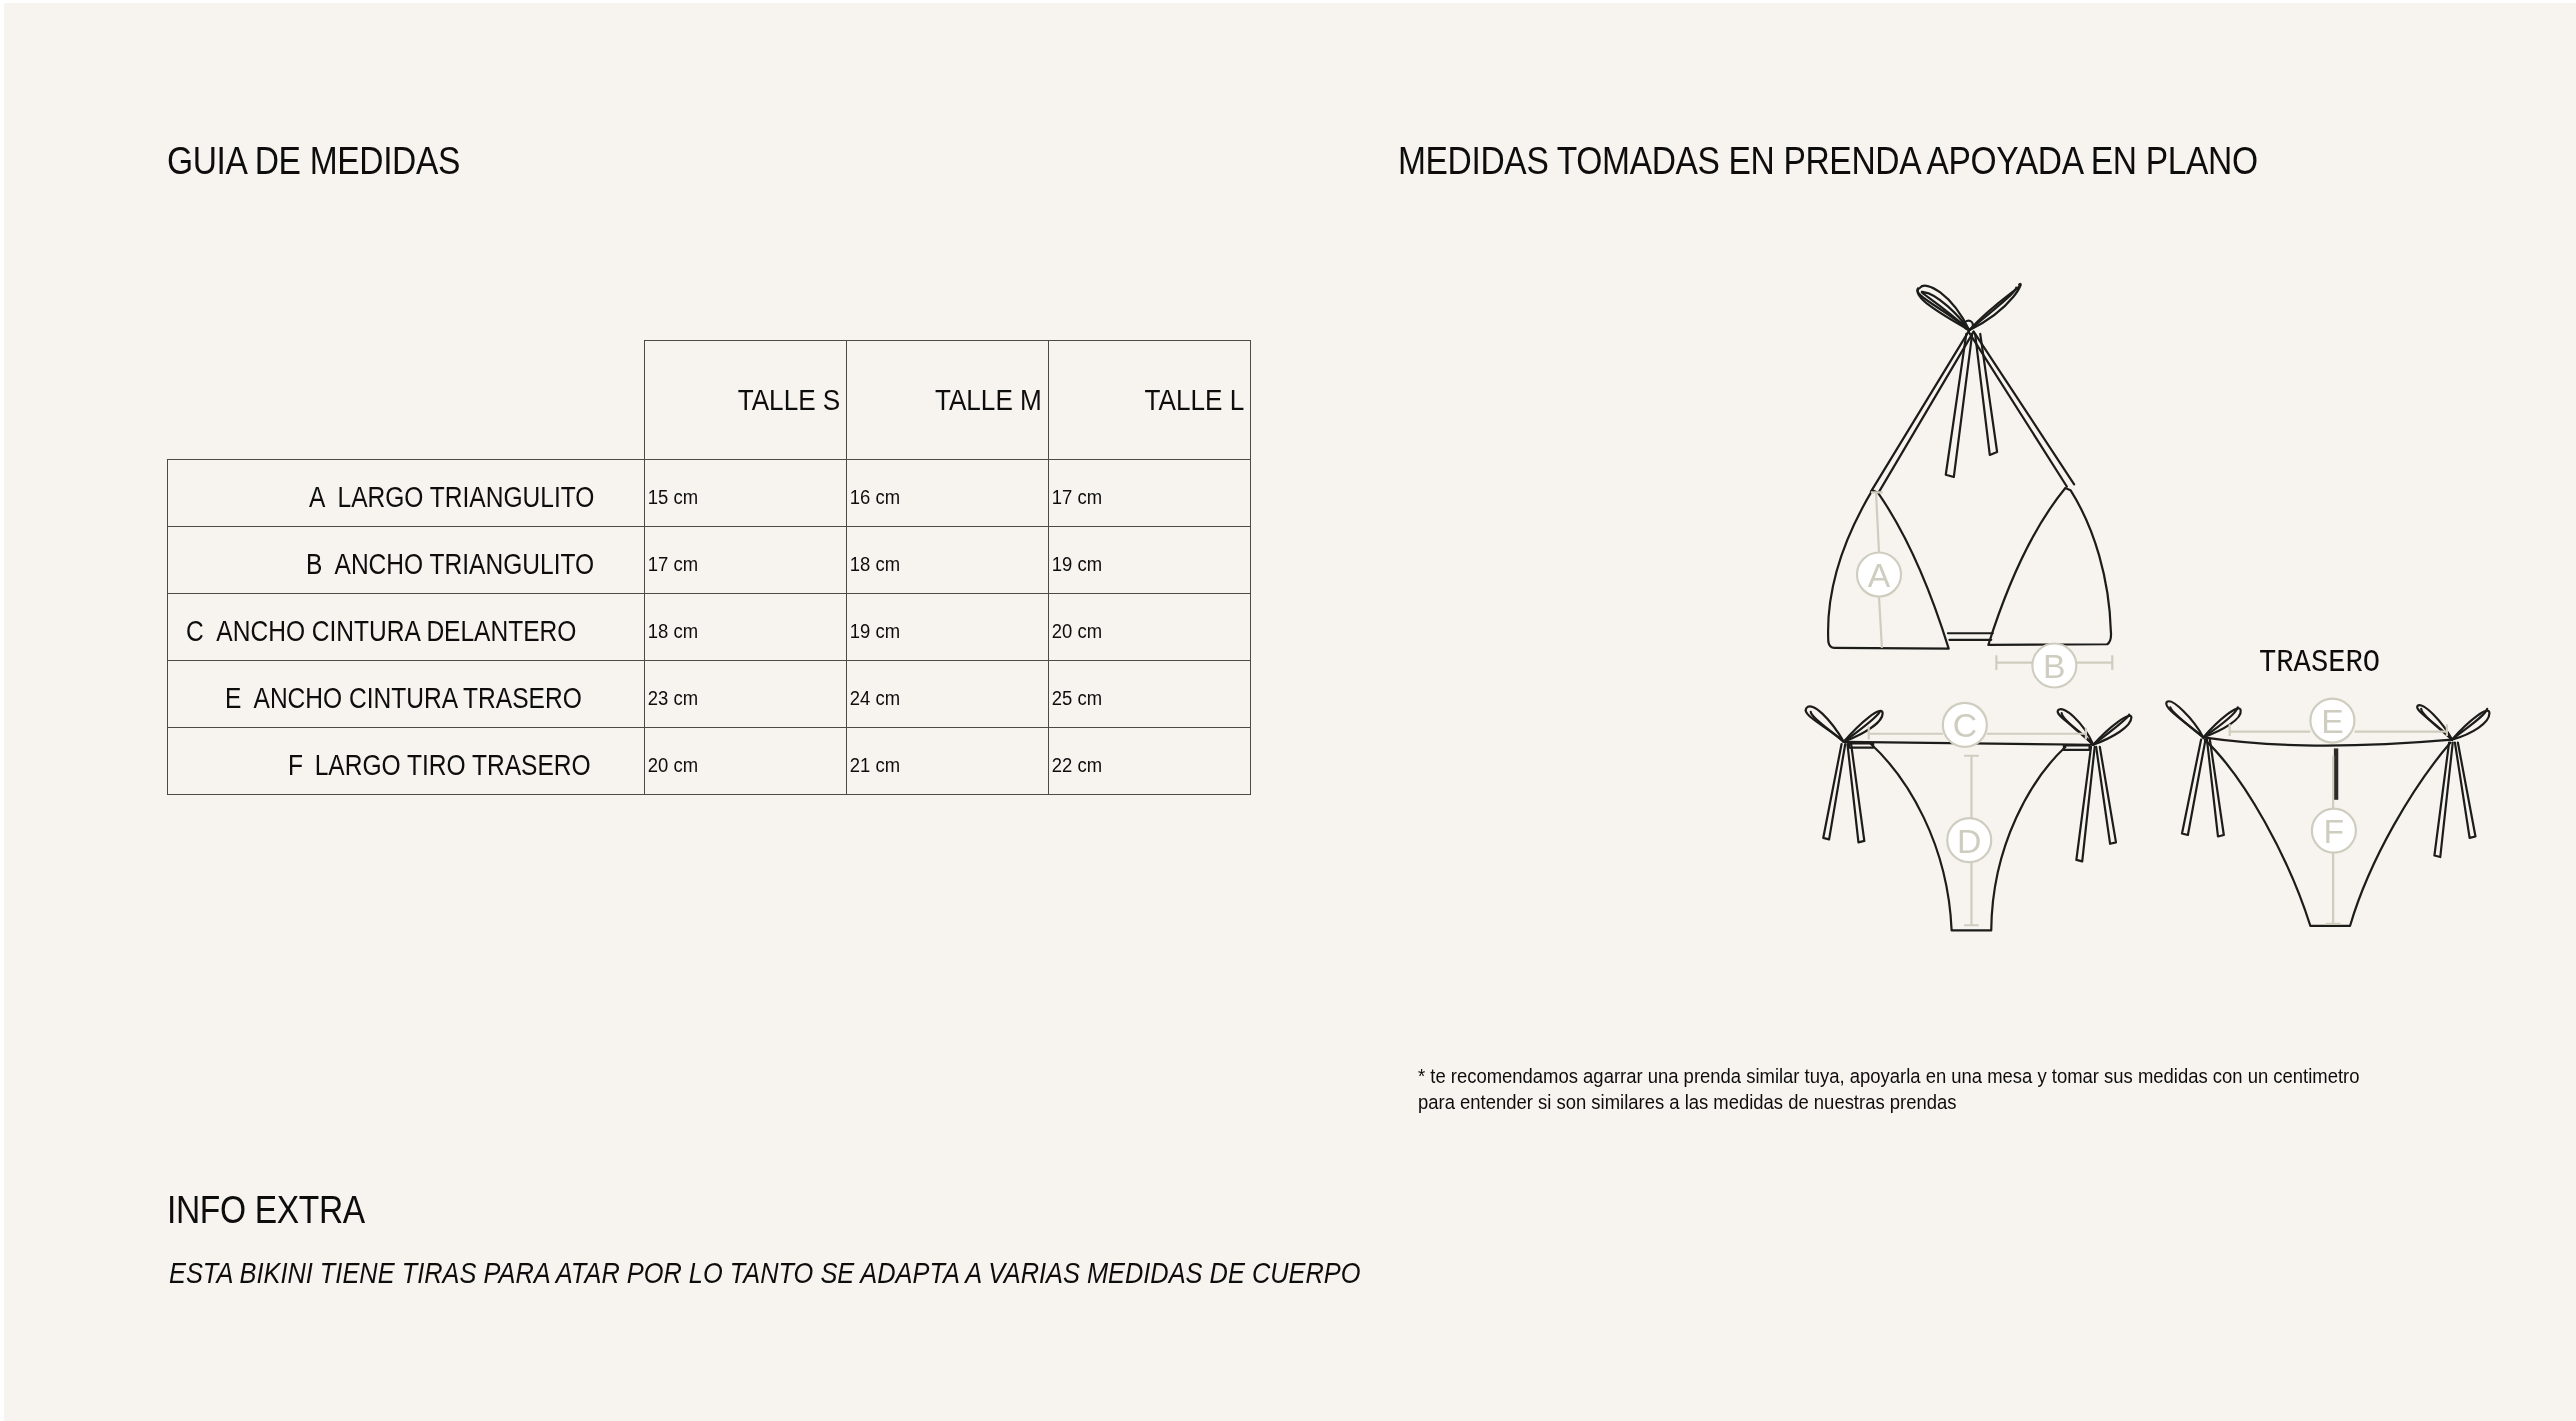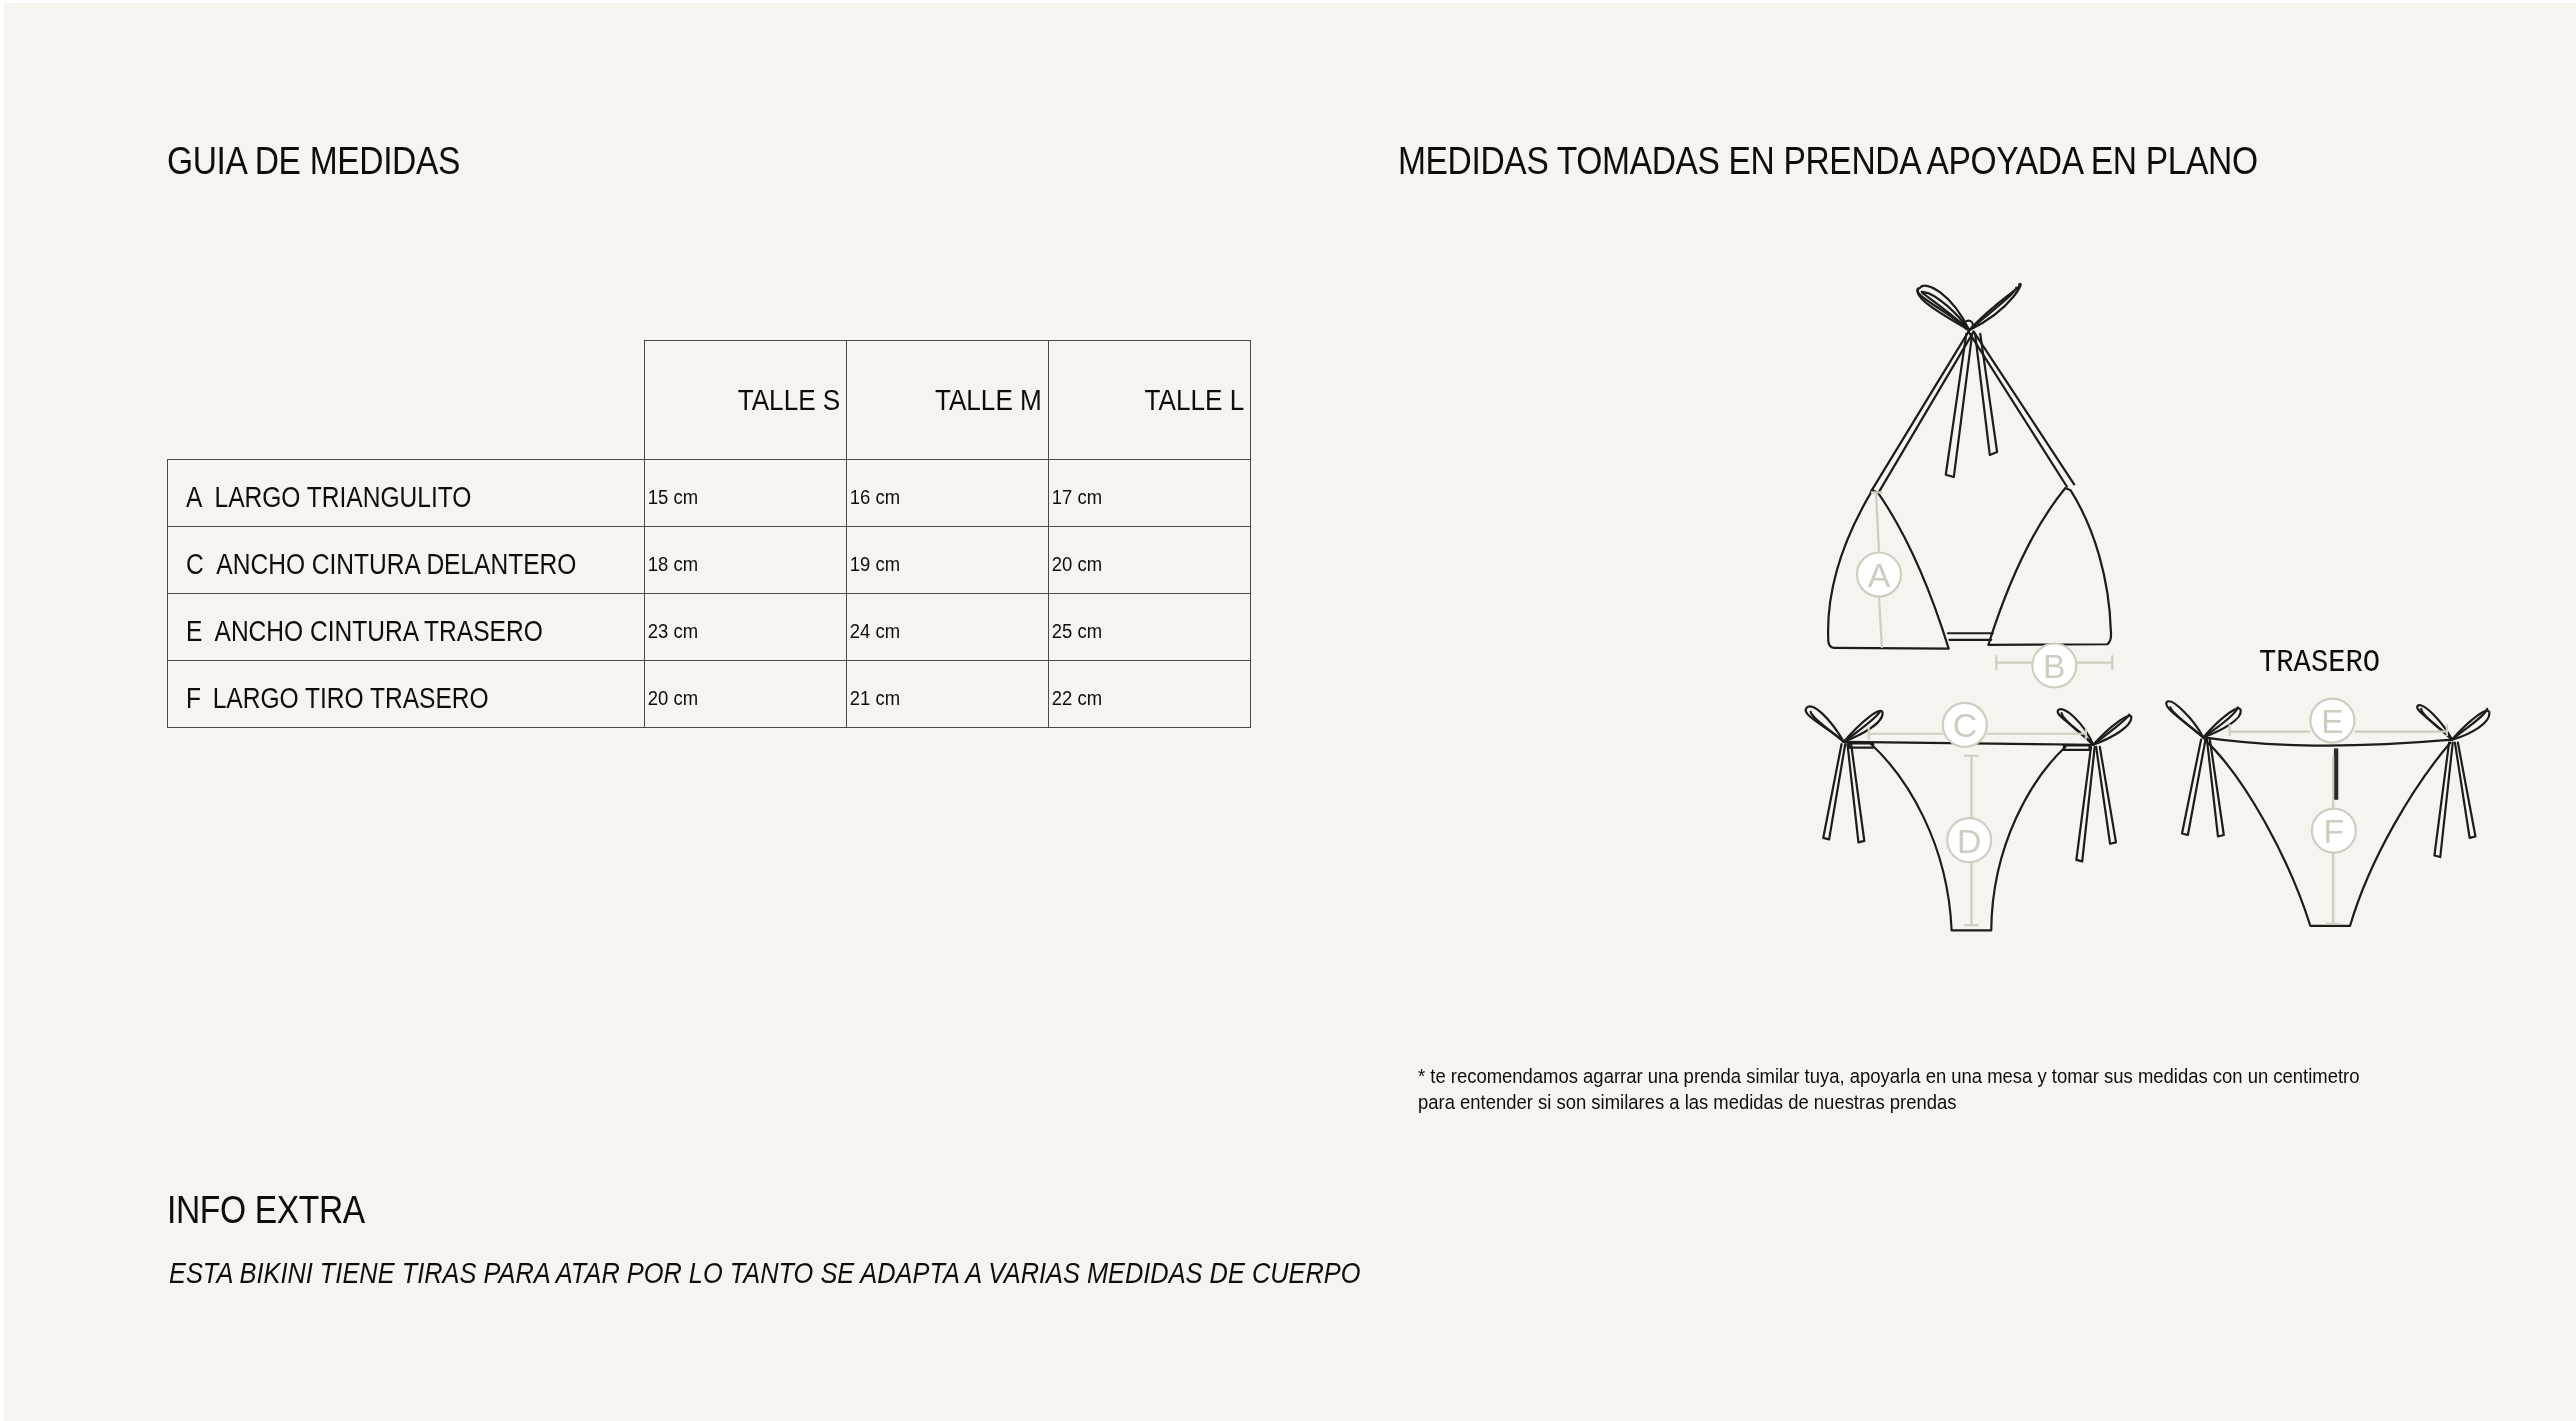--- a/index.html
+++ b/index.html
@@ -28,21 +28,21 @@
   }
   .size-table td, .size-table th {
     border: 1.5px solid #4a4a48; padding: 0; font-weight: normal;
   }
   .size-table th.empty { border: none; border-bottom: 1.5px solid #4a4a48; }
   .size-table th.size-col {
     width: 201px; height: 118px; font-size: 29px; text-align: right; vertical-align: middle;
   }
   .size-table th.size-col span { display: inline-block; transform: scaleX(0.9); }
   .size-table td.row-label {
-    width: 459px; height: 67px; font-size: 29px; text-align: left; vertical-align: middle;
+    width: 459px; height: 67px; font-size: 29px; text-align: right; vertical-align: middle;
     padding-left: 17.6px; box-sizing: border-box; padding-top: 8.8px;
   }
   .size-table td.row-label span { display: inline-block; transform: scaleX(0.92); transform-origin: left center; white-space: nowrap; }
   .size-table td.row-label .letter { margin-right: 11.7px; }
   .size-table td.val {
     width: 201px; font-size: 20.5px; vertical-align: middle; padding-right: 26.4px; box-sizing: border-box;
     padding-top: 8.8px;
   }
   .size-table td.val span { display: inline-block; transform: scaleX(0.9); }
 
@@ -88,20 +88,26 @@
     </tr>
   </thead>
   <tbody>
     <tr>
       <td class="row-label"><span><span class="letter">A</span><span>LARGO TRIANGULITO</span></span></td>
       <td class="val"><span>15 cm</span></td>
       <td class="val"><span>16 cm</span></td>
       <td class="val"><span>17 cm</span></td>
     </tr>
     <tr>
+      <td class="row-label"><span><span class="letter">B</span><span>ANCHO TRIANGULITO</span></span></td>
+      <td class="val"><span>17 cm</span></td>
+      <td class="val"><span>18 cm</span></td>
+      <td class="val"><span>19 cm</span></td>
+    </tr>
+    <tr>
       <td class="row-label"><span><span class="letter">C</span><span>ANCHO CINTURA DELANTERO</span></span></td>
       <td class="val"><span>18 cm</span></td>
       <td class="val"><span>19 cm</span></td>
       <td class="val"><span>20 cm</span></td>
     </tr>
     <tr>
       <td class="row-label"><span><span class="letter">E</span><span>ANCHO CINTURA TRASERO</span></span></td>
       <td class="val"><span>23 cm</span></td>
       <td class="val"><span>24 cm</span></td>
       <td class="val"><span>25 cm</span></td>

